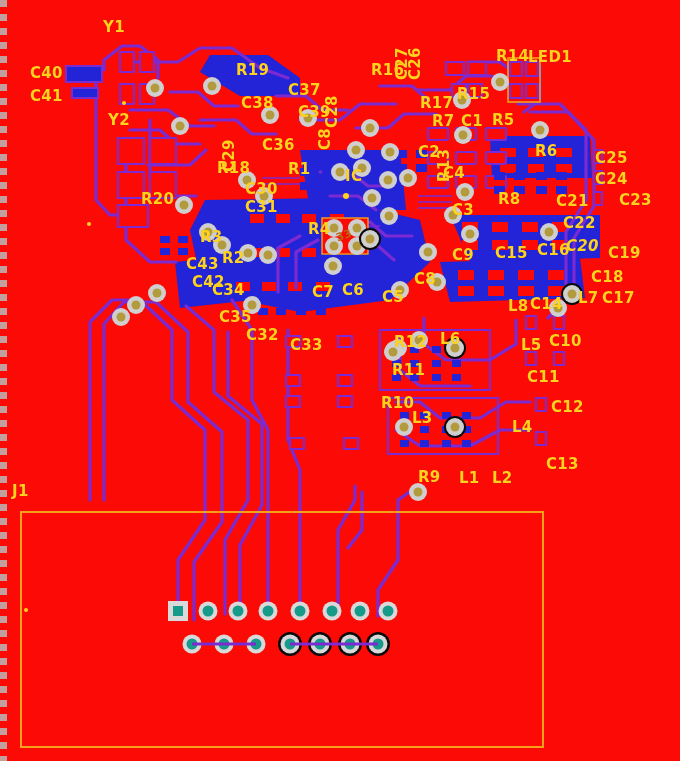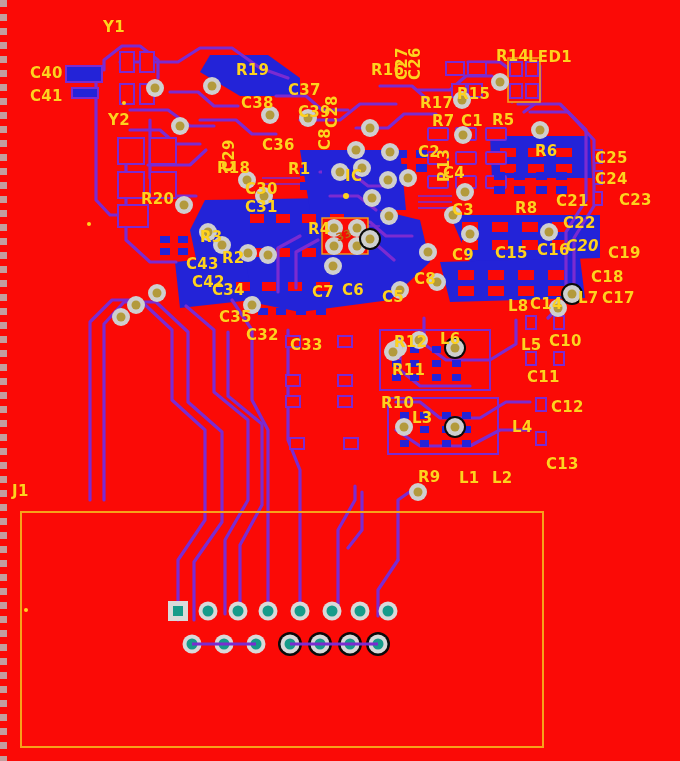--- a/index.html
+++ b/index.html
@@ -495,21 +495,21 @@
       <div class="ref" style="left: 496px; top: 49px;">R14</div>
       <div class="ref" style="left: 528px; top: 50px;">LED1</div>
       <div class="ref" style="left: 432px; top: 114px;">R7</div>
       <div class="ref" style="left: 461px; top: 114px;">C1</div>
       <div class="ref" style="left: 492px; top: 113px;">R5</div>
       <div class="ref" style="left: 418px; top: 145px;">C2</div>
       <div class="ref" style="left: 535px; top: 144px;">R6</div>
       <div class="ref" style="left: 443px; top: 166px;">C4</div>
       <div class="ref rot" style="left: 437px; top: 182px;">R13</div>
       <div class="ref" style="left: 452px; top: 203px;">C3</div>
-      <div class="ref" style="left: 515px; top: 192px; margin-top: 9px;">R8</div>
+      <div class="ref" style="left: 498px; top: 192px;">R8</div>
       <div class="ref" style="left: 556px; top: 194px;">C21</div>
       <div class="ref" style="left: 595px; top: 151px;">C25</div>
       <div class="ref" style="left: 595px; top: 172px;">C24</div>
       <div class="ref" style="left: 595px; top: 193px; margin-left: 24px;">C23</div>
       <div class="ref" style="left: 563px; top: 216px;">C22</div>
       <div class="ref" style="left: 452px; top: 248px;">C9</div>
       <div class="ref" style="left: 495px; top: 246px;">C15</div>
       <div class="ref" style="left: 537px; top: 243px;">C16</div>
       <div class="ref" style="left: 566px; top: 239px; font-style: italic;">C20</div>
       <div class="ref" style="left: 608px; top: 246px;">C19</div>

